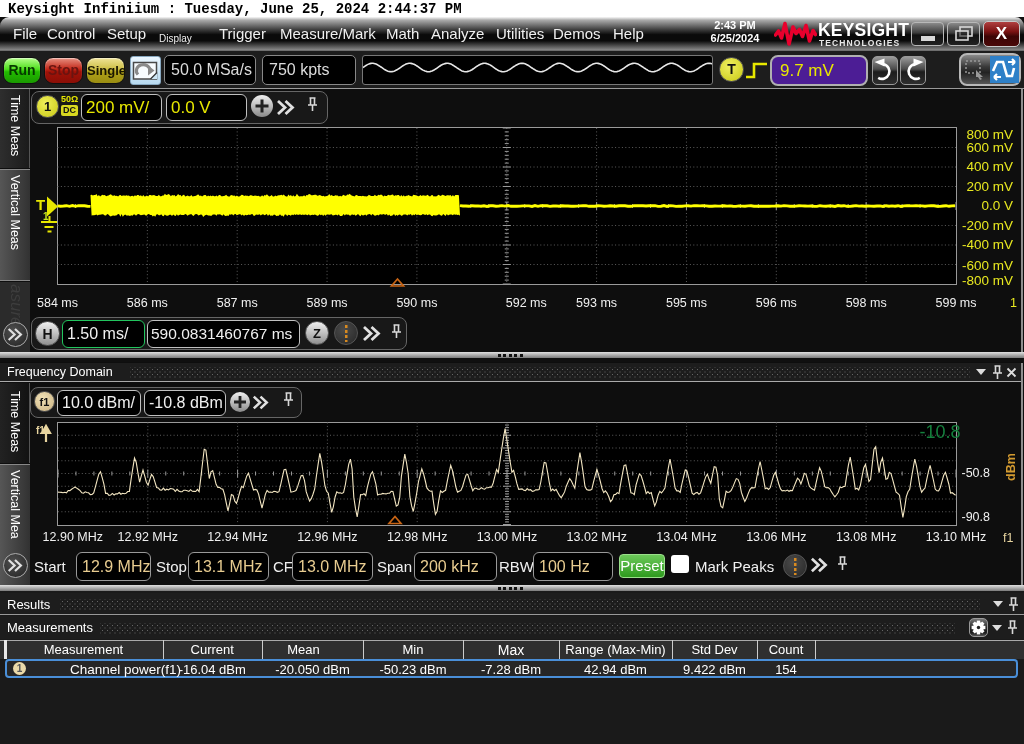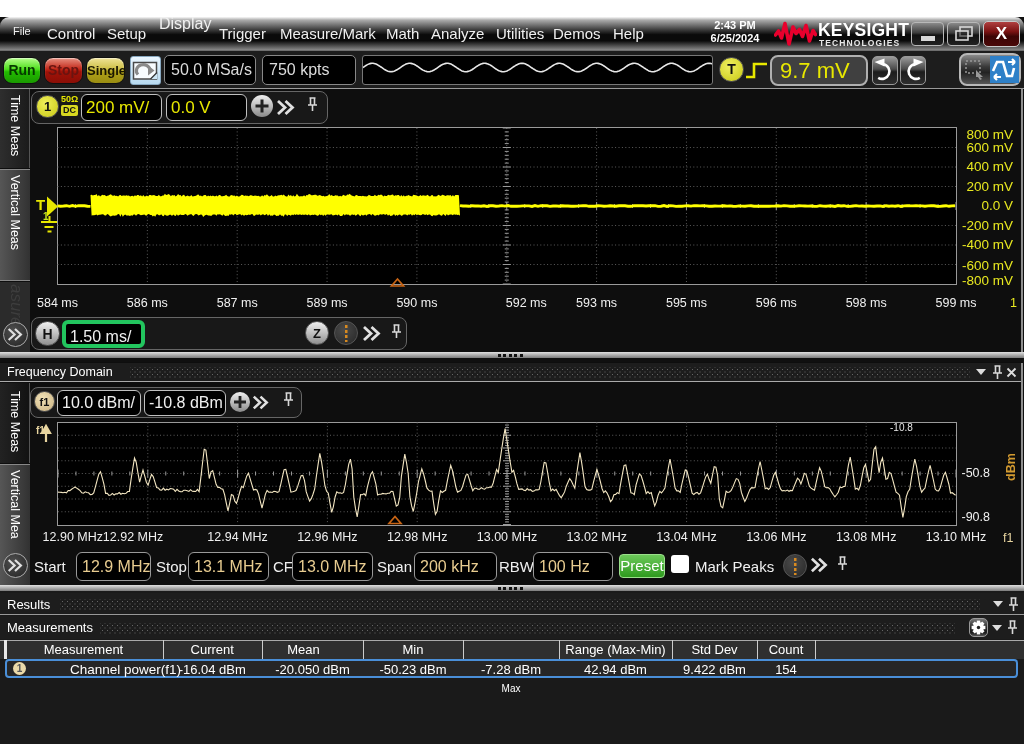--- a/index.html
+++ b/index.html
@@ -6,25 +6,26 @@
 body { font-family:"Liberation Sans", sans-serif; background:#000; }
 #root { position:relative; width:1024px; height:744px; overflow:hidden; background:#101010; }
 .dots { background-image: radial-gradient(circle, rgba(150,150,150,0.6) 0.8px, rgba(0,0,0,0) 0.95px), radial-gradient(circle, rgba(150,150,150,0.6) 0.8px, rgba(0,0,0,0) 0.95px); background-size:5px 5px; background-position:0 0, 2.5px 2.5px; }
 .pin { position:absolute; width:11px; height:15px; }
 .vtab { position:absolute; left:0; width:30px; color:#fff; font-size:12.5px; }
 .vtab span { position:absolute; left:50%; top:6px; transform:translateX(-50%); writing-mode:vertical-rl; }
 
 </style></head><body>
 <div id="root">
 <div style="position:absolute;left:0;top:0;width:1024px;height:17px;background:#fff;"></div>
+<div style="position:absolute;left:8px;top:1px;font-family:'Liberation Mono',monospace;font-weight:bold;font-size:14px;color:#000;white-space:nowrap;">Keysight Infiniium : Tuesday, June 25, 2024 2:44:37 PM</div>
 <div style="position:absolute;left:0;top:17px;width:1024px;height:34px;border-radius:9px 9px 0 0;background:linear-gradient(180deg,#f8f8f8 0%,#ababab 9%,#3a3a3a 38%,#0a0a0a 52%,#0a0a0a 70%,#888 97%,#555 100%);"></div>
-<div style="position:absolute;left:13px;top:25px;font-size:11px;color:#f0f0f0;">File</div>
+<div style="position:absolute;left:13px;top:25px;font-size:15px;color:#f0f0f0;">File</div>
 <div style="position:absolute;left:47px;top:25px;font-size:15px;color:#f0f0f0;">Control</div>
 <div style="position:absolute;left:107px;top:25px;font-size:15px;color:#f0f0f0;">Setup</div>
-<div style="position:absolute;left:159px;top:15px;font-size:16px;color:#f0f0f0;">Display</div>
+<div style="position:absolute;left:159px;top:33px;font-size:10px;color:#f0f0f0;">Display</div>
 <div style="position:absolute;left:219px;top:25px;font-size:15px;color:#f0f0f0;">Trigger</div>
 <div style="position:absolute;left:280px;top:25px;font-size:15px;color:#f0f0f0;">Measure/Mark</div>
 <div style="position:absolute;left:386px;top:25px;font-size:15px;color:#f0f0f0;">Math</div>
 <div style="position:absolute;left:431px;top:25px;font-size:15px;color:#f0f0f0;">Analyze</div>
 <div style="position:absolute;left:496px;top:25px;font-size:15px;color:#f0f0f0;">Utilities</div>
 <div style="position:absolute;left:553px;top:25px;font-size:15px;color:#f0f0f0;">Demos</div>
 <div style="position:absolute;left:613px;top:25px;font-size:15px;color:#f0f0f0;">Help</div>
 <div style="position:absolute;left:704px;top:19px;width:62px;text-align:center;font-size:11px;font-weight:bold;color:#fff;line-height:13px;">2:43 PM<br>6/25/2024</div>
 <svg style="position:absolute;left:774px;top:20px;" width="43" height="27" viewBox="0 0 43 27">
       <path d="M1.5 15 L4.5 11 L7.5 18 L11 3.5 L15 24 L19 7 L22 13.5 L25.5 9.5 L28.5 16.5 L32 5.5 L35.5 21 L39 10.5 L41.5 14.5" fill="none" stroke="#e8002d" stroke-width="3.6" stroke-linejoin="round" stroke-linecap="round"></path>
@@ -52,21 +53,21 @@
       </svg></div>
 <div style="position:absolute;left:164px;top:55px;width:92px;height:30px;background:#000;border:1px solid #888;border-radius:5px;color:#dcdcdc;font-size:16px;line-height:28px;padding-left:6px;">50.0 MSa/s</div>
 <div style="position:absolute;left:262px;top:55px;width:94px;height:30px;background:#000;border:1px solid #888;border-radius:5px;color:#dcdcdc;font-size:16px;line-height:28px;padding-left:6px;">750 kpts</div>
 <div style="position:absolute;left:362px;top:55px;width:351px;height:30px;background:#000;border:1px solid #777;border-radius:3px;"><svg width="349" height="28">
         <polyline points="0,11.5 1,10.8 2,10.1 3,9.5 4,8.9 5,8.4 6,7.9 7,7.6 8,7.4 9,7.3 10,7.3 11,7.5 12,7.7 13,8.1 14,8.5 15,9.1 16,9.7 17,10.3 18,11.0 19,11.7 20,12.4 21,13.1 22,13.7 23,14.3 24,14.8 25,15.2 26,15.5 27,15.6 28,15.7 29,15.6 30,15.5 31,15.2 32,14.8 33,14.3 34,13.8 35,13.1 36,12.5 37,11.8 38,11.1 39,10.4 40,9.7 41,9.1 42,8.6 43,8.1 44,7.7 45,7.5 46,7.3 47,7.3 48,7.4 49,7.6 50,7.9 51,8.3 52,8.8 53,9.4 54,10.0 55,10.7 56,11.4 57,12.1 58,12.8 59,13.5 60,14.1 61,14.6 62,15.0 63,15.3 64,15.6 65,15.7 66,15.7 67,15.6 68,15.3 69,15.0 70,14.5 71,14.0 72,13.4 73,12.8 74,12.1 75,11.4 76,10.7 77,10.0 78,9.3 79,8.8 80,8.3 81,7.9 82,7.6 83,7.4 84,7.3 85,7.3 86,7.5 87,7.8 88,8.1 89,8.6 90,9.2 91,9.8 92,10.5 93,11.1 94,11.9 95,12.5 96,13.2 97,13.8 98,14.4 99,14.9 100,15.2 101,15.5 102,15.7 103,15.7 104,15.6 105,15.4 106,15.1 107,14.7 108,14.2 109,13.7 110,13.0 111,12.3 112,11.6 113,10.9 114,10.2 115,9.6 116,9.0 117,8.5 118,8.0 119,7.7 120,7.4 121,7.3 122,7.3 123,7.4 124,7.7 125,8.0 126,8.4 127,8.9 128,9.5 129,10.2 130,10.9 131,11.6 132,12.3 133,13.0 134,13.6 135,14.2 136,14.7 137,15.1 138,15.4 139,15.6 140,15.7 141,15.7 142,15.5 143,15.3 144,14.9 145,14.4 146,13.9 147,13.3 148,12.6 149,11.9 150,11.2 151,10.5 152,9.9 153,9.2 154,8.7 155,8.2 156,7.8 157,7.5 158,7.4 159,7.3 160,7.4 161,7.5 162,7.8 163,8.2 164,8.7 165,9.3 166,9.9 167,10.6 168,11.3 169,12.0 170,12.7 171,13.3 172,13.9 173,14.5 174,14.9 175,15.3 176,15.5 177,15.7 178,15.7 179,15.6 180,15.4 181,15.1 182,14.6 183,14.1 184,13.5 185,12.9 186,12.2 187,11.5 188,10.8 189,10.1 190,9.5 191,8.9 192,8.4 193,7.9 194,7.6 195,7.4 196,7.3 197,7.3 198,7.5 199,7.7 200,8.1 201,8.5 202,9.1 203,9.7 204,10.3 205,11.0 206,11.7 207,12.4 208,13.1 209,13.7 210,14.3 211,14.8 212,15.2 213,15.5 214,15.6 215,15.7 216,15.6 217,15.5 218,15.2 219,14.8 220,14.3 221,13.8 222,13.1 223,12.5 224,11.8 225,11.1 226,10.4 227,9.7 228,9.1 229,8.6 230,8.1 231,7.7 232,7.5 233,7.3 234,7.3 235,7.4 236,7.6 237,7.9 238,8.3 239,8.8 240,9.4 241,10.0 242,10.7 243,11.4 244,12.1 245,12.8 246,13.5 247,14.1 248,14.6 249,15.0 250,15.3 251,15.6 252,15.7 253,15.7 254,15.6 255,15.3 256,15.0 257,14.5 258,14.0 259,13.4 260,12.8 261,12.1 262,11.4 263,10.7 264,10.0 265,9.3 266,8.8 267,8.3 268,7.9 269,7.6 270,7.4 271,7.3 272,7.3 273,7.5 274,7.8 275,8.1 276,8.6 277,9.2 278,9.8 279,10.5 280,11.1 281,11.9 282,12.5 283,13.2 284,13.8 285,14.4 286,14.9 287,15.2 288,15.5 289,15.7 290,15.7 291,15.6 292,15.4 293,15.1 294,14.7 295,14.2 296,13.7 297,13.0 298,12.3 299,11.6 300,10.9 301,10.2 302,9.6 303,9.0 304,8.5 305,8.0 306,7.7 307,7.4 308,7.3 309,7.3 310,7.4 311,7.7 312,8.0 313,8.4 314,8.9 315,9.5 316,10.2 317,10.9 318,11.6 319,12.3 320,13.0 321,13.6 322,14.2 323,14.7 324,15.1 325,15.4 326,15.6 327,15.7 328,15.7 329,15.5 330,15.3 331,14.9 332,14.4 333,13.9 334,13.3 335,12.6 336,11.9 337,11.2 338,10.5 339,9.9 340,9.2 341,8.7 342,8.2 343,7.8 344,7.5 345,7.4 346,7.3 347,7.4 348,7.5 349,7.8 350,8.2" fill="none" stroke="#e8e8e8" stroke-width="1.6"></polyline>
       </svg></div>
 <div style="position:absolute;left:719px;top:57px;width:25px;height:25px;border-radius:50%;background:radial-gradient(circle at 40% 35%,#f0f060,#c8c814);border:1.5px solid #555;color:#111;font-weight:bold;font-size:14px;text-align:center;line-height:23px;">T</div>
 <svg style="position:absolute;left:745px;top:58px;" width="24" height="24" viewBox="0 0 24 24">
       <path d="M1 19 L9 19 L9 6 L22 6" fill="none" stroke="#e8e800" stroke-width="2.6"></path>
     </svg>
-<div style="position:absolute;left:770px;top:55px;width:98px;height:31px;background:#404040;border:2px solid #b0b0b0;border-radius:8px;color:#e8e800;font-size:22px;line-height:27px;padding-left:8px;">9.7 mV</div>
+<div style="position:absolute;left:770px;top:55px;width:98px;height:31px;background:#4c1d95;border:2px solid #b0b0b0;border-radius:8px;color:#e8e800;font-size:17px;line-height:27px;padding-left:8px;">9.7 mV</div>
 <div style="position:absolute;left:872px;top:56px;width:26px;height:29px;border:1px solid #999;border-radius:5px;background:linear-gradient(180deg,#9a9a9a 0%,#4a4a4a 45%,#1c1c1c 55%,#2e2e2e 100%);"><svg width="24" height="27" viewBox="0 0 24 27">
         <path d="M10.5 7.2 A7.4 7.4 0 1 1 5.2 20.8" fill="none" stroke="#fff" stroke-width="2.6"></path>
         <path d="M1.5 5 L11.5 1.5 L11.5 9.5 Z" fill="#fff"></path>
       </svg></div>
 <div style="position:absolute;left:900px;top:56px;width:26px;height:29px;border:1px solid #999;border-radius:5px;background:linear-gradient(180deg,#9a9a9a 0%,#4a4a4a 45%,#1c1c1c 55%,#2e2e2e 100%);"><svg width="24" height="27" viewBox="0 0 24 27">
         <path d="M13.5 7.2 A7.4 7.4 0 1 0 18.8 20.8" fill="none" stroke="#fff" stroke-width="2.6"></path>
         <path d="M22.5 5 L12.5 1.5 L12.5 9.5 Z" fill="#fff"></path>
       </svg></div>
 <div style="position:absolute;left:959px;top:53px;width:62px;height:33px;border:2px solid #b8b8b8;border-radius:8px;background:linear-gradient(180deg,#8a8a8a 0%,#3a3a3a 40%,#222 60%,#555 100%);"></div>
 <svg style="position:absolute;left:962px;top:56px;" width="27" height="27" viewBox="0 0 27 27">
@@ -244,21 +245,22 @@
 <div style="position:absolute;left:376.9px;top:296px;width:80px;text-align:center;color:#f0f0f0;font-size:12.5px;">590 ms</div>
 <div style="position:absolute;left:466.75px;top:296px;width:80px;text-align:right;color:#f0f0f0;font-size:12.5px;">592 ms</div>
 <div style="position:absolute;left:556.5999999999999px;top:296px;width:80px;text-align:center;color:#f0f0f0;font-size:12.5px;">593 ms</div>
 <div style="position:absolute;left:646.4499999999999px;top:296px;width:80px;text-align:center;color:#f0f0f0;font-size:12.5px;">595 ms</div>
 <div style="position:absolute;left:736.3px;top:296px;width:80px;text-align:center;color:#f0f0f0;font-size:12.5px;">596 ms</div>
 <div style="position:absolute;left:826.15px;top:296px;width:80px;text-align:center;color:#f0f0f0;font-size:12.5px;">598 ms</div>
 <div style="position:absolute;left:916.0px;top:296px;width:80px;text-align:center;color:#f0f0f0;font-size:12.5px;">599 ms</div>
 <div style="position:absolute;left:1010px;top:296px;color:#e8e820;font-size:12.5px;">1</div>
 <div style="position:absolute;left:31px;top:317px;width:376px;height:33px;border:1px solid #666;border-radius:8px;background:#181818;"></div>
 <div style="position:absolute;left:35px;top:321px;width:25px;height:25px;border-radius:50%;background:linear-gradient(180deg,#f0f0f0,#909090);border:1px solid #555;color:#111;font-weight:bold;font-size:14px;text-align:center;line-height:24px;">H</div>
-<div style="position:absolute;left:62px;top:319.5px;width:83px;height:28px;background:#000;border:4px solid #22c55e;border-radius:6px;color:#f0f0f0;font-size:16px;line-height:26px;padding-left:4px;">1.50 ms/</div>
+<div style="position:absolute;left:62px;top:319.5px;width:83px;height:28px;background:#000;border:1px solid #22c55e;border-radius:6px;color:#f0f0f0;font-size:16px;line-height:26px;padding-left:4px;">1.50 ms/</div>
+<div style="position:absolute;left:147px;top:319.5px;width:153px;height:28px;background:#000;border:1px solid #c0c0c0;border-radius:6px;color:#f0f0f0;font-size:15.5px;line-height:26px;padding-left:3px;">590.0831460767 ms</div>
 <div style="position:absolute;left:305px;top:321px;width:24px;height:24px;border-radius:50%;background:linear-gradient(180deg,#f0f0f0,#909090);border:1px solid #555;color:#111;font-weight:bold;font-size:13px;text-align:center;line-height:23px;">Z</div>
 <div style="position:absolute;left:334px;top:321px;width:24px;height:24px;border-radius:50%;background:radial-gradient(circle at 40% 35%,#4a4a4a,#262626);border:1px solid #555;"><svg width="22" height="22">
         <g fill="#d88a20">
           <rect x="10" y="3" width="2.5" height="3"></rect>
           <rect x="10" y="8" width="2.5" height="3"></rect>
           <rect x="10" y="13" width="2.5" height="3"></rect>
           <rect x="10" y="18" width="2.5" height="2"></rect>
         </g>
       </svg></div>
 <svg style="position:absolute;left:362px;top:324px;" width="19" height="19" viewBox="0 0 19 17">
@@ -418,27 +420,27 @@
       <line x1="884.16" y1="471.50" x2="884.16" y2="475.50" stroke="#9a9a9a" stroke-width="1"></line>
       <line x1="902.12" y1="471.50" x2="902.12" y2="475.50" stroke="#9a9a9a" stroke-width="1"></line>
       <line x1="920.08" y1="471.50" x2="920.08" y2="475.50" stroke="#9a9a9a" stroke-width="1"></line>
       <line x1="938.04" y1="471.50" x2="938.04" y2="475.50" stroke="#9a9a9a" stroke-width="1"></line>
       <line x1="956.00" y1="469.50" x2="956.00" y2="477.50" stroke="#9a9a9a" stroke-width="1"></line>
       <polyline points="58.0,492.1 59.7,492.3 61.4,492.4 63.1,492.8 64.8,492.3 66.5,492.8 68.2,490.5 69.9,490.6 71.6,489.3 73.3,488.1 75.0,487.0 76.7,488.1 78.4,489.3 80.1,490.6 81.8,492.8 83.5,493.1 85.2,491.8 86.9,492.5 88.6,492.8 90.3,494.6 92.0,494.4 93.7,492.9 95.4,486.9 97.1,480.3 98.8,474.2 100.5,471.7 102.2,477.7 103.9,484.1 105.6,493.4 107.3,493.4 109.0,495.4 110.7,495.0 112.4,493.4 114.1,495.0 115.8,493.7 117.5,493.9 119.2,492.5 120.9,494.2 122.6,493.3 124.3,493.8 126.0,493.3 127.7,491.5 129.4,491.4 131.1,479.2 132.8,468.3 134.5,458.0 136.2,462.2 137.9,472.7 139.6,482.2 141.3,475.9 143.0,470.0 144.7,475.9 146.4,482.2 148.1,485.1 149.8,479.6 151.5,474.5 153.2,476.6 154.9,481.8 156.6,487.5 158.3,488.0 160.0,489.9 161.7,490.2 163.4,488.1 165.1,490.2 166.8,489.2 168.5,489.9 170.2,488.5 171.9,488.7 173.6,489.2 175.3,491.3 177.0,489.4 178.7,491.0 180.4,491.6 182.1,491.7 183.8,490.2 185.5,490.3 187.2,490.8 188.9,491.4 190.6,489.7 192.3,491.3 194.0,491.4 195.7,491.5 197.4,489.3 199.1,491.6 200.8,477.9 202.5,463.2 204.2,449.3 205.9,450.1 207.6,464.0 209.3,478.5 211.0,471.8 212.7,470.7 214.4,477.3 216.1,484.3 217.8,487.4 219.5,487.4 221.2,488.7 222.9,489.3 224.6,494.6 226.3,503.2 228.0,511.0 229.7,503.2 231.4,494.6 233.1,495.4 234.8,501.2 236.5,503.4 238.2,497.8 239.9,491.5 241.6,486.4 243.3,487.6 245.0,481.7 246.7,476.1 248.4,473.2 250.1,478.7 251.8,484.4 253.5,490.0 255.2,489.4 256.9,490.0 258.6,494.1 260.3,501.3 262.0,508.0 263.7,501.3 265.4,494.1 267.1,490.5 268.8,492.2 270.5,492.0 272.2,492.5 273.9,491.3 275.6,491.5 277.3,492.3 279.0,491.7 280.7,484.6 282.4,476.9 284.1,469.7 285.8,469.3 287.5,476.5 289.2,484.2 290.9,492.2 292.6,491.8 294.3,491.3 296.0,490.5 297.7,486.4 299.4,480.9 301.1,475.7 302.8,475.4 304.5,480.6 306.2,491.7 307.9,496.6 309.6,501.0 311.3,498.7 313.0,494.2 314.7,489.0 316.4,476.0 318.1,464.4 319.8,453.3 321.5,461.7 323.2,473.2 324.9,485.7 326.6,491.3 328.3,493.2 330.0,503.3 331.7,512.4 333.4,506.6 335.1,497.0 336.8,491.8 338.5,493.0 340.2,492.7 341.9,493.4 343.6,492.4 345.3,485.0 347.0,474.3 348.7,464.3 350.4,459.2 352.1,468.9 353.8,497.3 355.5,508.7 357.2,516.8 358.9,506.1 360.6,494.6 362.3,494.7 364.0,493.8 365.7,495.6 367.4,486.9 369.1,480.3 370.8,474.2 372.5,471.7 374.2,477.7 375.9,484.1 377.6,494.9 379.3,494.2 381.0,494.2 382.7,493.4 384.4,493.7 386.1,493.9 387.8,493.3 389.5,493.3 391.2,491.3 392.9,491.5 394.6,498.9 396.3,506.1 398.0,504.9 399.7,497.5 401.4,476.4 403.1,465.1 404.8,454.2 406.5,462.5 408.2,473.7 409.9,496.7 411.6,505.9 413.3,511.5 415.0,502.8 416.7,493.1 418.4,482.2 420.1,475.3 421.8,468.8 423.5,473.7 425.2,480.5 426.9,487.9 428.6,490.2 430.3,491.3 432.0,491.1 433.7,503.5 435.4,514.3 437.1,511.2 438.8,500.1 440.5,490.9 442.2,492.5 443.9,491.2 445.6,490.3 447.3,481.1 449.0,473.0 450.7,465.3 452.4,470.3 454.1,478.2 455.8,486.8 457.5,492.1 459.2,491.2 460.9,490.4 462.6,486.5 464.3,480.7 466.0,475.1 467.7,474.2 469.4,479.7 471.1,485.5 472.8,490.8 474.5,488.2 476.2,488.3 477.9,489.2 479.6,489.1 481.3,487.6 483.0,488.7 484.7,489.2 486.4,487.7 488.1,487.7 489.8,487.0 491.5,487.1 493.2,483.0 494.9,476.1 496.6,469.5 498.3,472.5 500.0,460.6 501.7,449.2 503.4,438.2 505.1,428.6 506.8,439.5 508.5,450.6 510.2,462.0 511.9,472.2 513.6,470.3 515.3,476.9 517.0,483.9 518.7,489.4 520.4,489.1 522.1,488.9 523.8,490.3 525.5,490.6 527.2,488.6 528.9,490.1 530.6,489.6 532.3,491.4 534.0,491.1 535.7,489.8 537.4,489.9 539.1,489.6 540.8,482.0 542.5,471.9 544.2,462.4 545.9,462.9 547.6,472.4 549.3,482.6 551.0,490.9 552.7,489.1 554.4,490.7 556.1,489.4 557.8,492.6 559.5,495.6 561.2,497.7 562.9,494.9 564.6,491.9 566.3,486.2 568.0,482.3 569.7,478.6 571.4,481.0 573.1,484.8 574.8,488.2 576.5,475.3 578.2,463.7 579.9,452.6 581.6,462.4 583.3,473.9 585.0,486.5 586.7,489.6 588.4,490.1 590.1,490.1 591.8,489.4 593.5,482.1 595.2,475.6 596.9,469.4 598.6,474.9 600.3,481.4 602.0,488.5 603.7,492.6 605.4,490.9 607.1,493.1 608.8,496.8 610.5,501.6 612.2,499.7 613.9,494.8 615.6,494.4 617.3,492.6 619.0,493.6 620.7,483.4 622.4,474.1 624.1,465.5 625.8,465.0 627.5,473.6 629.2,482.8 630.9,492.9 632.6,493.2 634.3,494.7 636.0,485.1 637.7,479.3 639.4,473.9 641.1,475.5 642.8,481.0 644.5,486.9 646.2,493.5 647.9,491.6 649.6,493.5 651.3,492.6 653.0,499.6 654.7,505.9 656.4,501.9 658.1,495.2 659.8,491.4 661.5,492.9 663.2,490.8 664.9,488.0 666.6,477.5 668.3,468.1 670.0,459.0 671.7,468.1 673.4,477.5 675.1,488.0 676.8,490.9 678.5,490.9 680.2,492.4 681.9,484.0 683.6,476.7 685.3,469.8 687.0,471.0 688.7,477.9 690.4,485.4 692.1,493.2 693.8,494.5 695.5,493.1 697.2,492.4 698.9,494.2 700.6,492.8 702.3,487.8 704.0,482.1 705.7,476.9 707.4,474.2 709.1,479.3 710.8,483.4 712.5,474.8 714.2,466.7 715.9,467.2 717.6,475.3 719.3,498.3 721.0,506.4 722.7,507.8 724.4,499.8 726.1,491.3 727.8,492.5 729.5,492.0 731.2,490.3 732.9,486.9 734.6,482.6 736.3,478.6 738.0,479.3 739.7,483.4 741.4,492.4 743.1,497.2 744.8,501.5 746.5,498.2 748.2,493.6 749.9,489.6 751.6,487.7 753.3,487.9 755.0,487.5 756.7,477.8 758.4,469.0 760.1,461.5 761.8,470.0 763.5,478.9 765.2,488.8 766.9,488.0 768.6,489.4 770.3,487.5 772.0,481.2 773.7,475.3 775.4,472.3 777.1,478.0 778.8,484.0 780.5,488.9 782.2,490.9 783.9,490.5 785.6,491.0 787.3,490.1 789.0,491.3 790.7,490.4 792.4,490.7 794.1,486.4 795.8,482.2 797.5,478.2 799.2,479.8 800.9,483.9 802.6,479.1 804.3,473.3 806.0,474.3 807.7,480.1 809.4,486.3 811.1,488.2 812.8,489.3 814.5,490.2 816.2,482.3 817.9,474.8 819.6,467.6 821.3,471.4 823.0,478.7 824.7,486.6 826.4,487.7 828.1,487.6 829.8,488.8 831.5,491.9 833.2,494.5 834.9,496.9 836.6,494.8 838.3,492.2 840.0,487.0 841.7,487.7 843.4,486.6 845.1,486.2 846.8,475.0 848.5,464.7 850.2,457.1 851.9,467.1 853.6,477.6 855.3,489.2 857.0,488.3 858.7,490.0 860.4,485.3 862.1,476.2 863.8,467.8 865.5,464.4 867.2,472.7 868.9,481.5 870.6,479.3 872.3,463.8 874.0,449.3 875.7,446.8 877.4,461.2 879.1,472.7 880.8,462.2 882.5,458.0 884.2,468.3 885.9,479.2 887.6,478.5 889.3,472.4 891.0,473.5 892.7,479.6 894.4,486.1 896.1,492.1 897.8,493.4 899.5,495.2 901.2,506.8 902.9,517.4 904.6,508.0 906.3,496.6 908.0,491.7 909.7,489.3 911.4,478.3 913.1,468.5 914.8,459.1 916.5,466.2 918.2,475.9 919.9,486.5 921.6,492.2 923.3,489.9 925.0,488.0 926.7,479.6 928.4,471.9 930.1,465.4 931.8,472.8 933.5,480.5 935.2,489.1 936.9,490.8 938.6,490.9 940.3,487.5 942.0,481.2 943.7,475.3 945.4,472.3 947.1,478.0 948.8,484.0 950.5,493.1 952.2,492.7 953.9,494.0 955.6,495.2" fill="none" stroke="#f3e6c2" stroke-width="1.1"></polyline>
       <path d="M389 523.5 L401 523.5 L395 516.5 Z" fill="none" stroke="#c86414" stroke-width="1.7"></path>
       <path d="M46 442 L46 430 M46 426 L42 433 L50 433 Z" stroke="#e8d5a0" stroke-width="2.2" fill="#e8d5a0"></path>
       <text x="36" y="434" fill="#e8d5a0" font-size="10" font-weight="bold" font-family="Liberation Sans">f1</text>
     </svg>
-<div style="position:absolute;left:890px;top:422.0px;width:100px;text-align:left;color:#e5e5e5;font-size:10px;">-10.8</div>
+<div style="position:absolute;left:890px;top:422.0px;width:100px;text-align:center;color:#15803d;font-size:18px;">-10.8</div>
 <div style="position:absolute;left:890px;top:466.0px;width:100px;text-align:right;color:#f0f0f0;font-size:12.5px;">-50.8</div>
 <div style="position:absolute;left:890px;top:509.5px;width:100px;text-align:right;color:#f0f0f0;font-size:12.5px;">-90.8</div>
 <div style="position:absolute;left:1003px;top:459px;color:#d29a30;font-size:12.5px;font-weight:bold;transform:rotate(-90deg);transform-origin:center;width:30px;text-align:center;top:460px;left:996px;">dBm</div>
 <div style="position:absolute;left:1003px;top:531px;color:#e8d5a0;font-size:12.5px;">f1</div>
 <div style="position:absolute;left:13.0px;top:530px;width:90px;text-align:right;color:#f0f0f0;font-size:12.5px;">12.90 MHz</div>
-<div style="position:absolute;left:102.80000000000001px;top:530px;width:90px;text-align:left;color:#f0f0f0;font-size:12.5px;">12.92 MHz</div>
+<div style="position:absolute;left:102.80000000000001px;top:530px;width:90px;text-align:center;color:#f0f0f0;font-size:12.5px;">12.92 MHz</div>
 <div style="position:absolute;left:192.6px;top:530px;width:90px;text-align:center;color:#f0f0f0;font-size:12.5px;">12.94 MHz</div>
 <div style="position:absolute;left:282.4px;top:530px;width:90px;text-align:center;color:#f0f0f0;font-size:12.5px;">12.96 MHz</div>
 <div style="position:absolute;left:372.2px;top:530px;width:90px;text-align:center;color:#f0f0f0;font-size:12.5px;">12.98 MHz</div>
 <div style="position:absolute;left:462.0px;top:530px;width:90px;text-align:center;color:#f0f0f0;font-size:12.5px;">13.00 MHz</div>
 <div style="position:absolute;left:551.8px;top:530px;width:90px;text-align:center;color:#f0f0f0;font-size:12.5px;">13.02 MHz</div>
 <div style="position:absolute;left:641.6px;top:530px;width:90px;text-align:center;color:#f0f0f0;font-size:12.5px;">13.04 MHz</div>
 <div style="position:absolute;left:731.4px;top:530px;width:90px;text-align:center;color:#f0f0f0;font-size:12.5px;">13.06 MHz</div>
 <div style="position:absolute;left:821.1999999999999px;top:530px;width:90px;text-align:center;color:#f0f0f0;font-size:12.5px;">13.08 MHz</div>
 <div style="position:absolute;left:911.0px;top:530px;width:90px;text-align:center;color:#f0f0f0;font-size:12.5px;">13.10 MHz</div>
 <div style="position:absolute;left:34px;top:558px;color:#f0f0f0;font-size:15px;">Start</div>
@@ -518,21 +520,21 @@
 <div style="position:absolute;left:992px;top:625px;width:0;height:0;border-left:5px solid transparent;border-right:5px solid transparent;border-top:6px solid #ddd;"></div>
 <svg class="pin" style="left:1007px;top:620px;" viewBox="0 0 11 15">
       <path d="M2.5 1 L8.5 1 M3.5 1 L3.5 8 L7.5 8 L7.5 1 M1 8 L10 8 M5.5 8 L5.5 14" stroke="#d8d8d8" stroke-width="1.6" fill="none"></path>
     </svg>
 <div style="position:absolute;left:0;top:640px;width:1024px;height:19px;background:#2f2f2f;border-top:1px solid #aaa;"></div>
 <div style="position:absolute;left:4px;top:640px;width:3px;height:19px;background:#e8e8e8;"></div>
 <div style="position:absolute;left:4.5px;top:642px;width:158.0px;text-align:center;color:#fff;font-size:13px;">Measurement</div>
 <div style="position:absolute;left:162.5px;top:642px;width:99.5px;text-align:center;color:#fff;font-size:13px;">Current</div>
 <div style="position:absolute;left:253px;top:642px;width:101px;text-align:center;color:#fff;font-size:13px;">Mean</div>
 <div style="position:absolute;left:363px;top:642px;width:100px;text-align:center;color:#fff;font-size:13px;">Min</div>
-<div style="position:absolute;left:463px;top:642px;width:96px;text-align:center;color:#fff;font-size:10px;margin-top:41px;">Max</div>
+<div style="position:absolute;left:463px;top:642px;width:96px;text-align:center;color:#fff;font-size:14px;">Max</div>
 <div style="position:absolute;left:559px;top:642px;width:113px;text-align:center;color:#fff;font-size:13px;">Range (Max-Min)</div>
 <div style="position:absolute;left:672px;top:642px;width:85px;text-align:center;color:#fff;font-size:13px;">Std Dev</div>
 <div style="position:absolute;left:757px;top:642px;width:58px;text-align:center;color:#fff;font-size:13px;">Count</div>
 <div style="position:absolute;left:162.5px;top:640px;width:1px;height:19px;background:#ccc;"></div>
 <div style="position:absolute;left:262px;top:640px;width:1px;height:19px;background:#ccc;"></div>
 <div style="position:absolute;left:363px;top:640px;width:1px;height:19px;background:#ccc;"></div>
 <div style="position:absolute;left:463px;top:640px;width:1px;height:19px;background:#ccc;"></div>
 <div style="position:absolute;left:559px;top:640px;width:1px;height:19px;background:#ccc;"></div>
 <div style="position:absolute;left:672px;top:640px;width:1px;height:19px;background:#ccc;"></div>
 <div style="position:absolute;left:757px;top:640px;width:1px;height:19px;background:#ccc;"></div>

